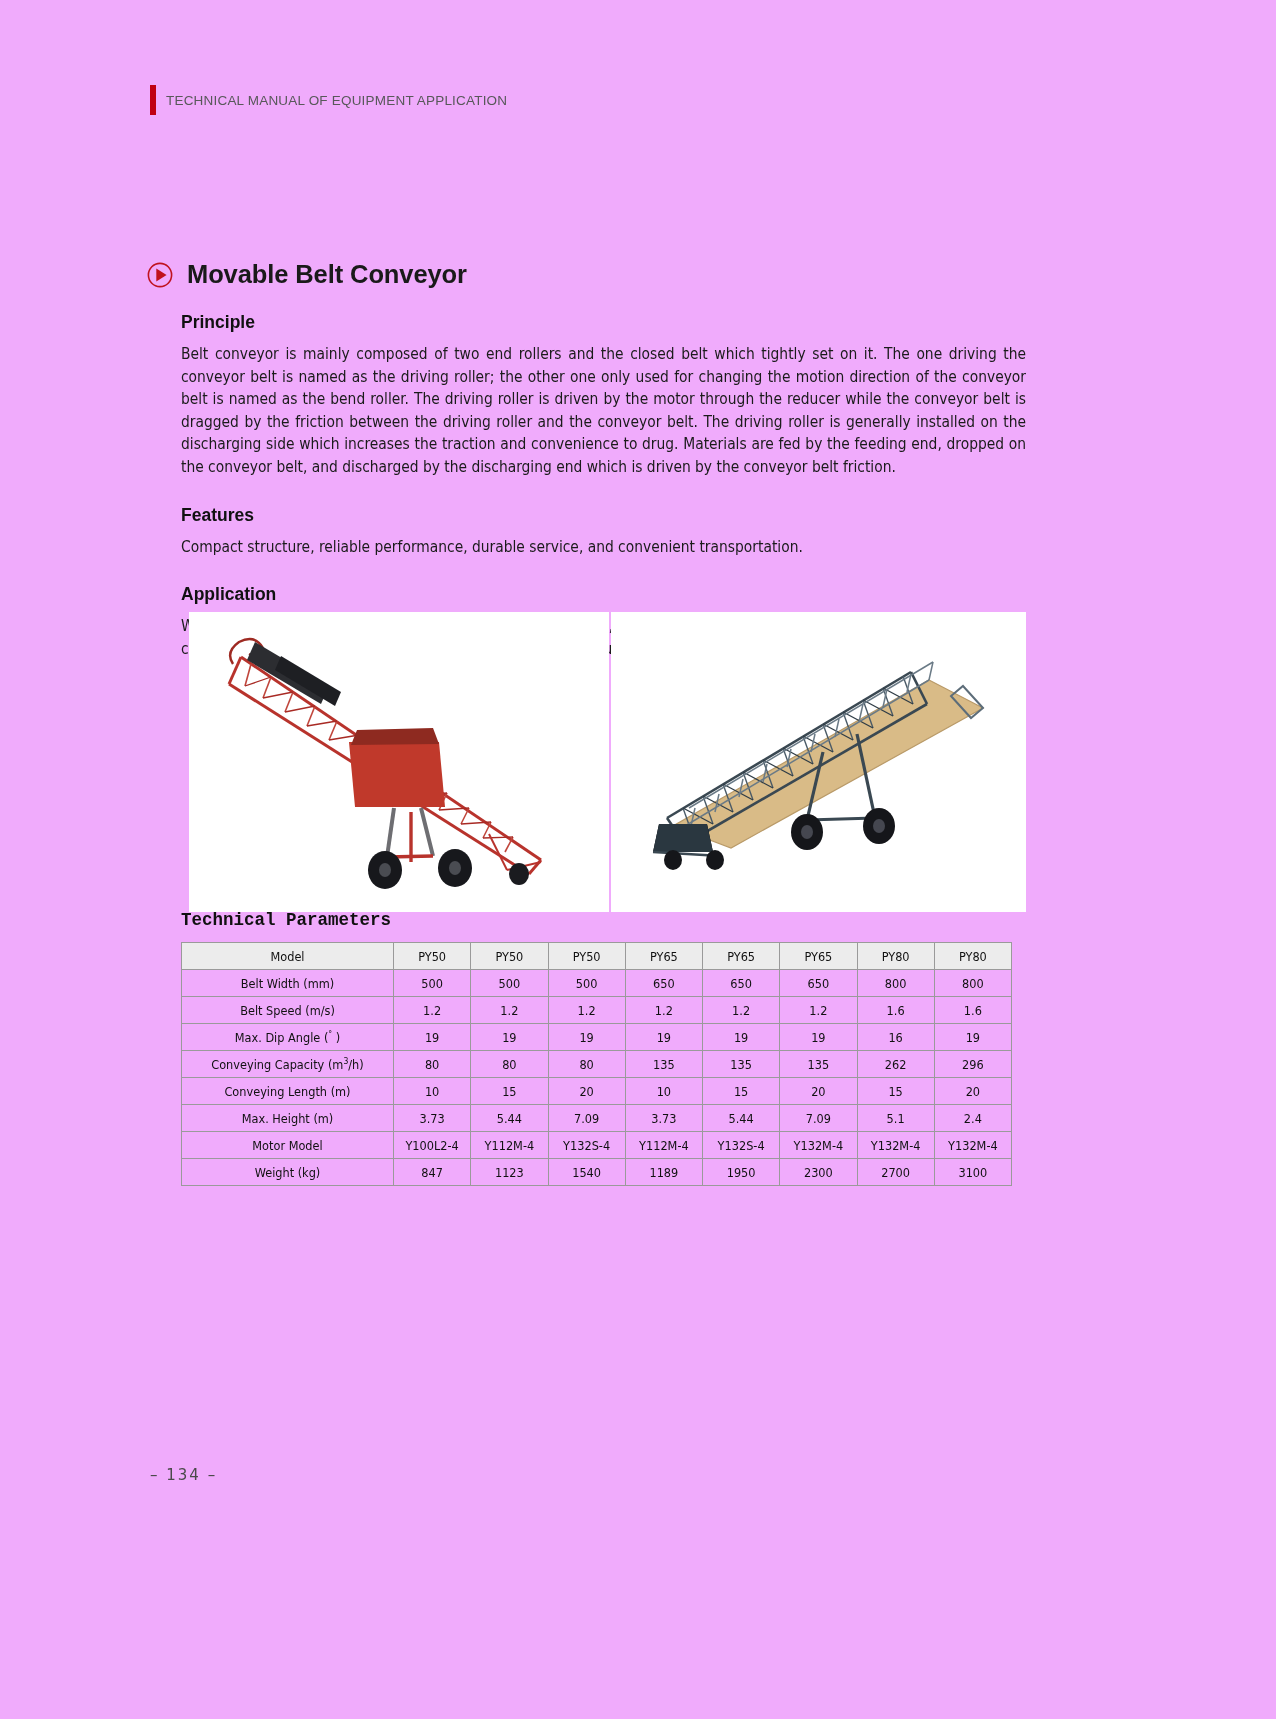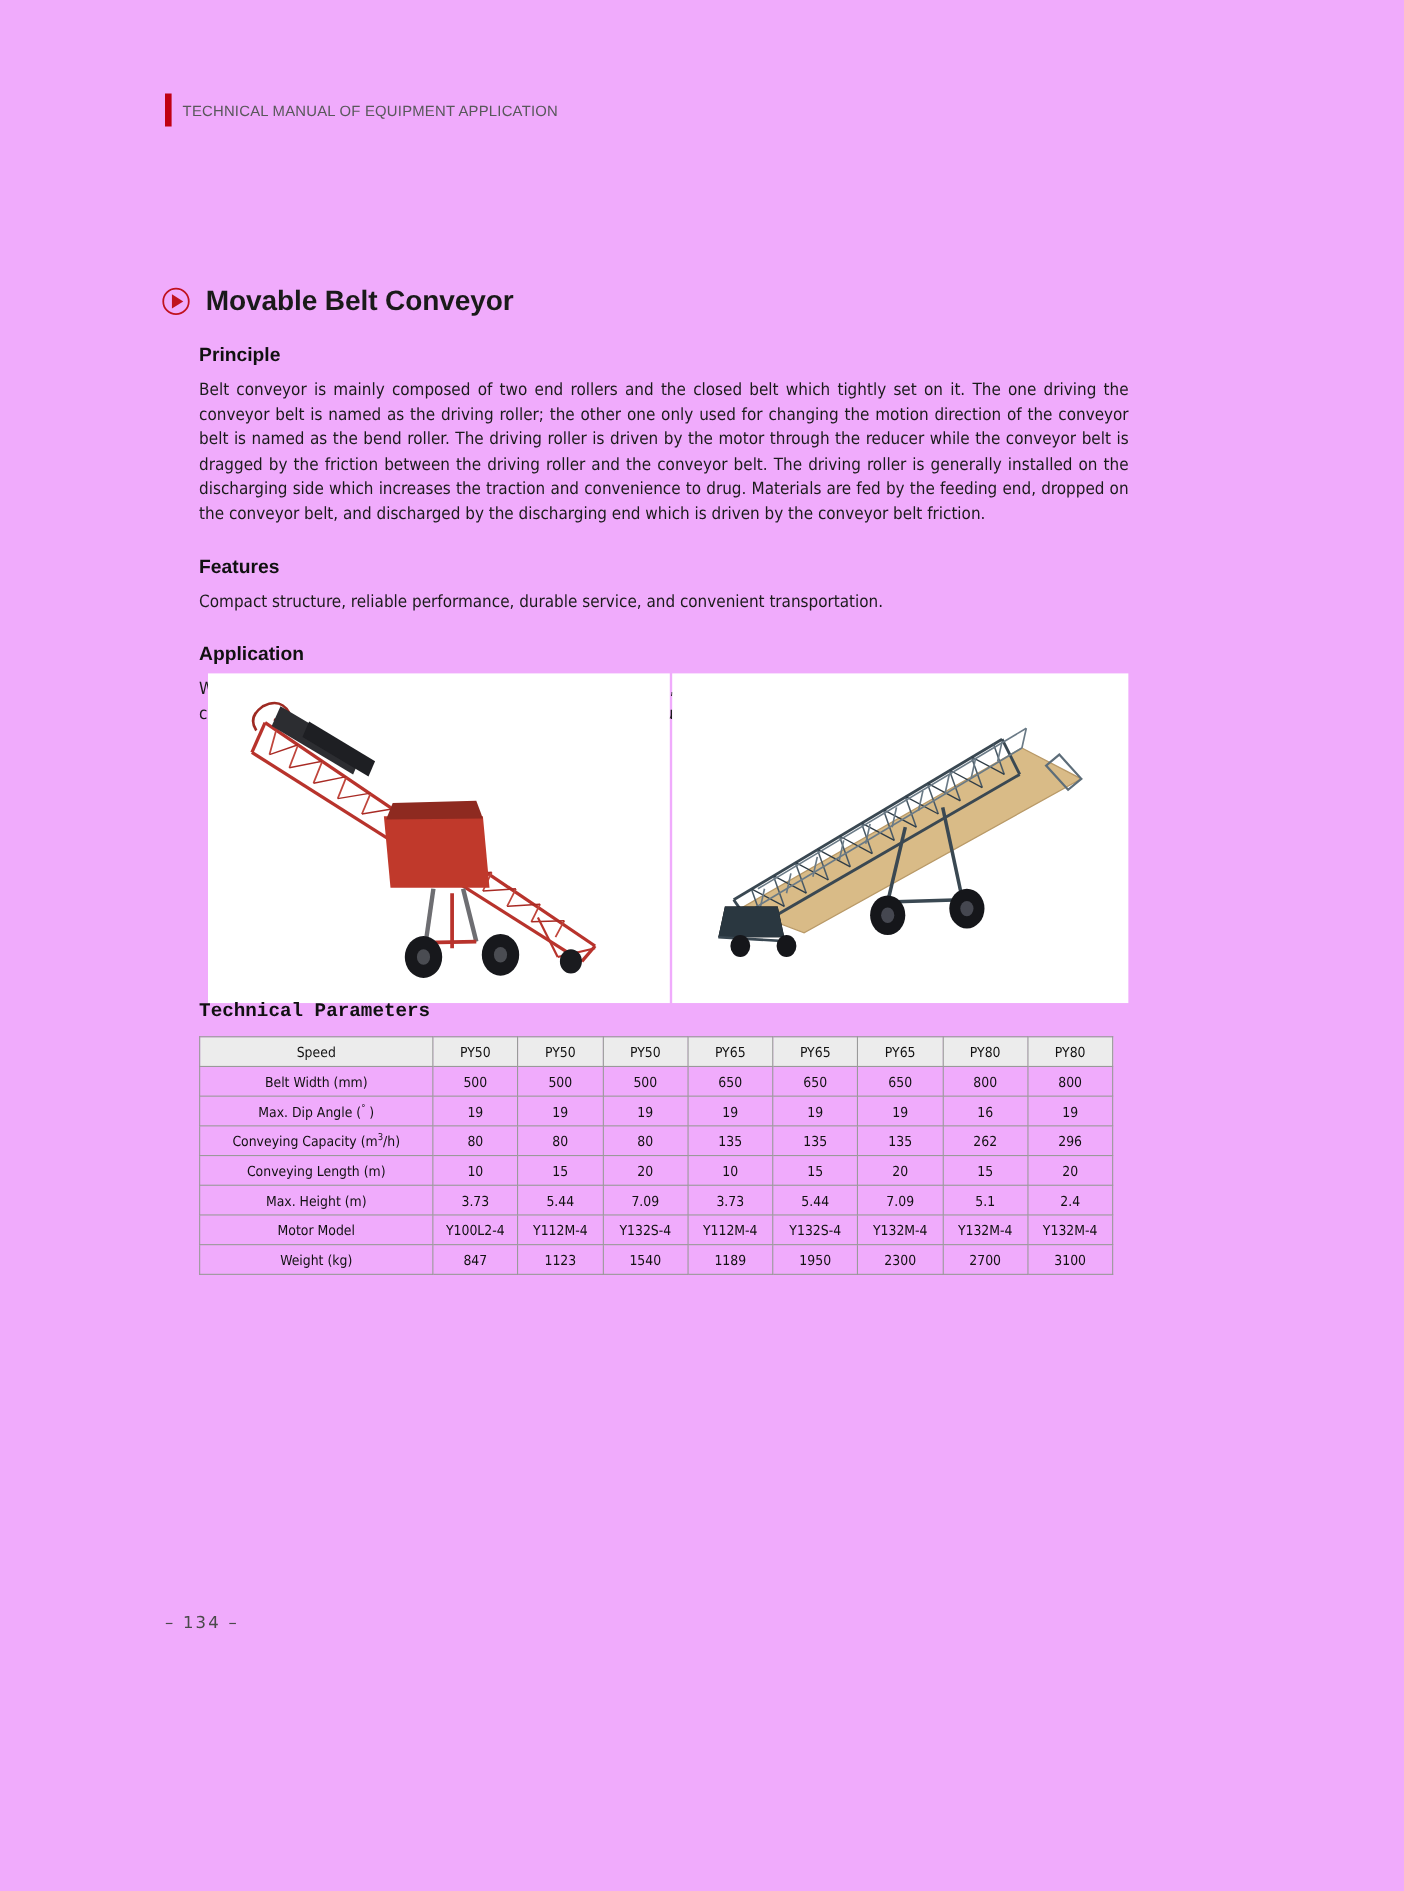--- a/index.html
+++ b/index.html
@@ -40,20 +40,21 @@
     font-family: "Liberation Sans", sans-serif;
     white-space: nowrap;
   }
 
   
   .title-row {
     position: absolute;
     left: 146px;
     top: 260px;
     display: flex;
+    align-items: center;
     gap: 13px;
   }
   .title-icon {
     width: 28px;
     height: 28px;
     flex: 0 0 28px;
     display: block;
   }
   .title-text {
     font-size: 25.5px;
@@ -335,21 +336,21 @@
       </g>
     </svg>
   </div>
 
   <div class="tp-head">Technical Parameters</div>
 
   <div class="tp-table-wrap">
     <table class="tp">
       <tbody id="tp-body">
           <tr class="header-row">
-            <td class="rowlabel">Speed</td>
+            <td class="rowlabel">Model</td>
             <td>PY50</td>
             <td>PY50</td>
             <td>PY50</td>
             <td>PY65</td>
             <td>PY65</td>
             <td>PY65</td>
             <td>PY80</td>
             <td>PY80</td>
           </tr>
           <tr>
@@ -357,20 +358,31 @@
             <td>500</td>
             <td>500</td>
             <td>500</td>
             <td>650</td>
             <td>650</td>
             <td>650</td>
             <td>800</td>
             <td>800</td>
           </tr>
           <tr>
+            <td class="rowlabel">Belt Speed (m/s)</td>
+            <td>1.2</td>
+            <td>1.2</td>
+            <td>1.2</td>
+            <td>1.2</td>
+            <td>1.2</td>
+            <td>1.2</td>
+            <td>1.6</td>
+            <td>1.6</td>
+          </tr>
+          <tr>
             <td class="rowlabel">Max. Dip Angle (<sup>°</sup> )</td>
             <td>19</td>
             <td>19</td>
             <td>19</td>
             <td>19</td>
             <td>19</td>
             <td>19</td>
             <td>16</td>
             <td>19</td>
           </tr>

